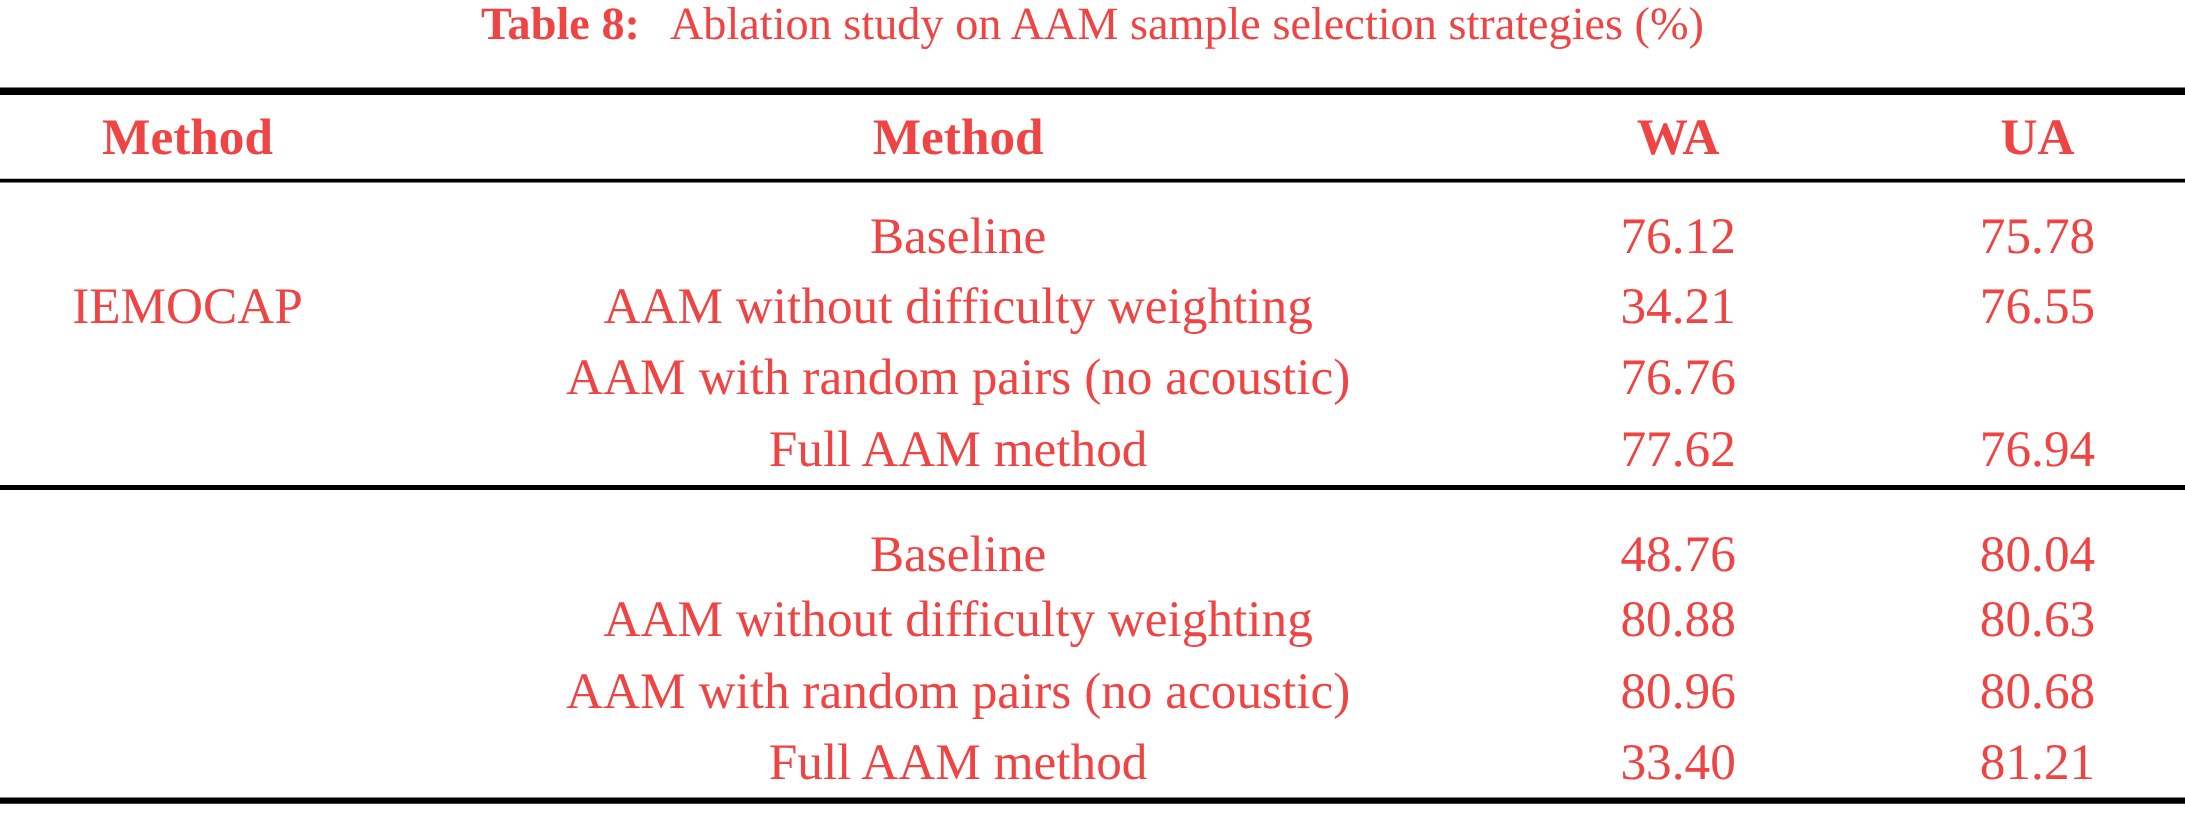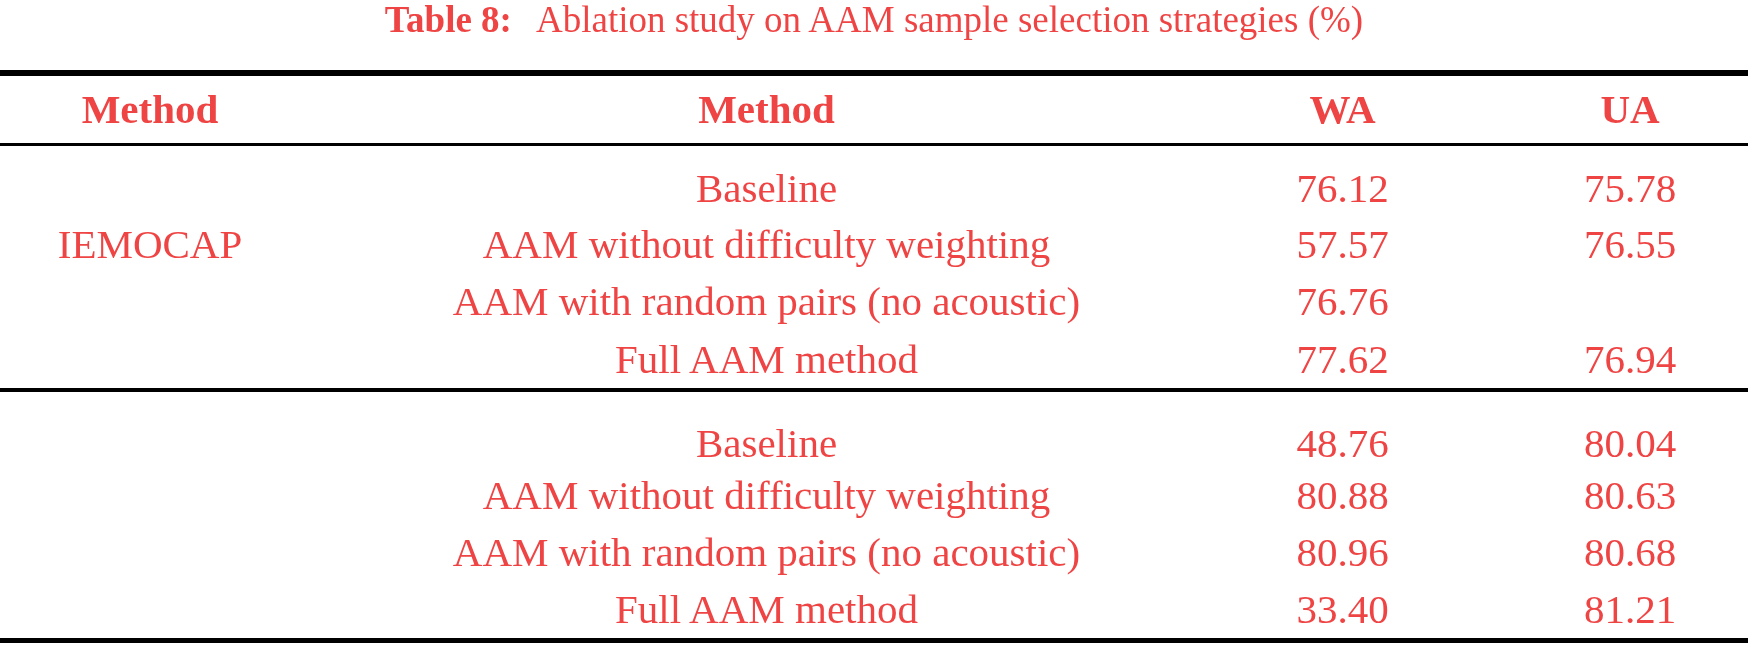--- a/index.html
+++ b/index.html
@@ -82,21 +82,21 @@
     <div class="cell hdr r2 c4">UA</div>
 
     <div class="rule r3"></div>
 
     <div class="cell r4 c2 pt1">Baseline</div>
     <div class="cell r4 c3 pt1">76.12</div>
     <div class="cell r4 c4 pt1">75.78</div>
 
     <div class="cell r5 c1">IEMOCAP</div>
     <div class="cell r5 c2">AAM without difficulty weighting</div>
-    <div class="cell r5 c3">57.57</div>
+    <div class="cell r5 c3">34.21</div>
     <div class="cell r5 c4">76.55</div>
 
     <div class="cell r6 c2">AAM with random pairs (no acoustic)</div>
     <div class="cell r6 c3">76.76</div>
 
     <div class="cell r7 c2">Full AAM method</div>
     <div class="cell r7 c3">77.62</div>
     <div class="cell r7 c4">76.94</div>
 
     <div class="rule r8"></div>

